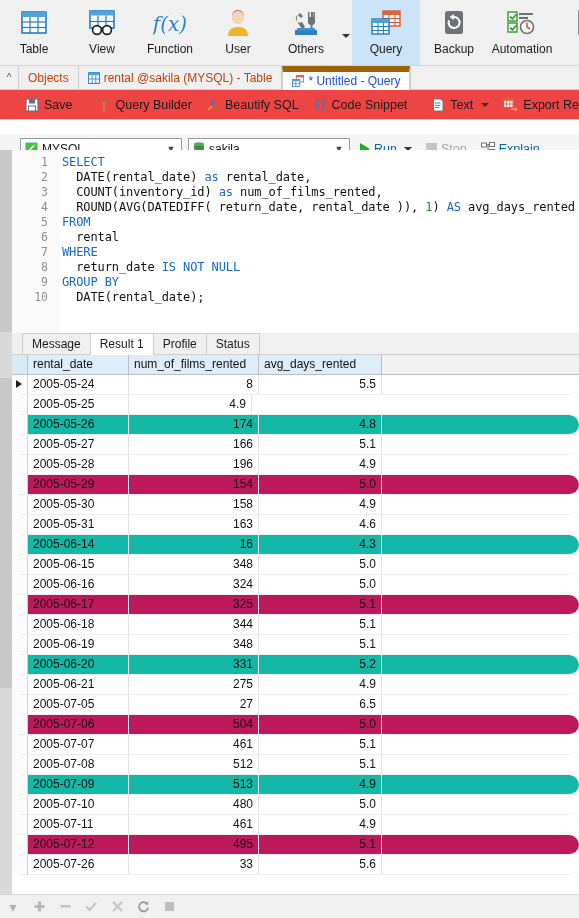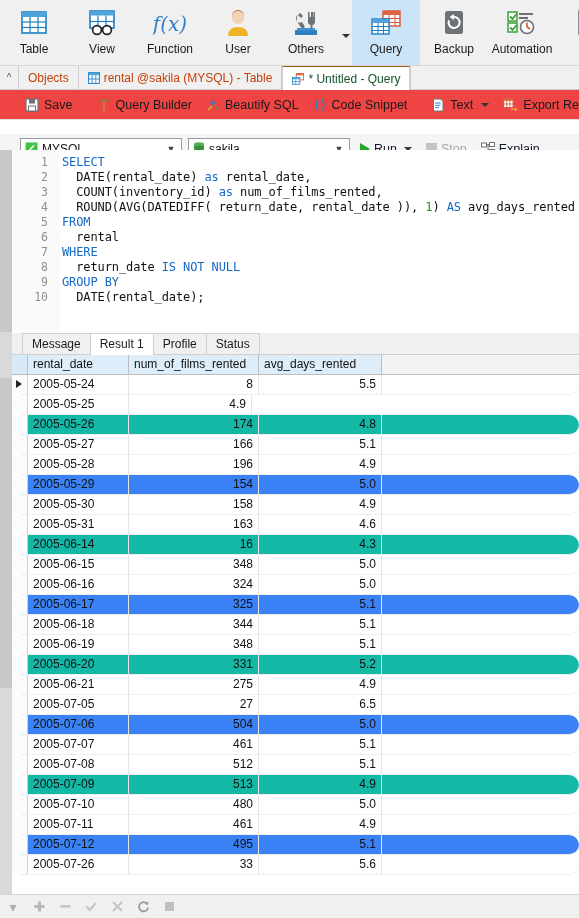--- a/index.html
+++ b/index.html
@@ -50,22 +50,22 @@
     width: 18px; display: flex; align-items: center; justify-content: center;
     font-size: 10px; color: #555;
   }
   .dtab {
     display: flex; align-items: center; gap: 4px;
     padding: 0 9px; font-size: 12px; color: #c2410c;
     border-right: 1px solid #cfcfcf;
     background: #f0f0f0; position: relative; white-space: nowrap;
   }
   .dtab.active {
-    background: #ffffff; color: #14532d;
-    border-top: 1px solid #a16207;
+    background: #ffffff; color: #1d4ed8;
+    border-top: 6px solid #a16207;
     border-left: 1px solid #cfcfcf;
     margin-bottom: -1px;
   }
   .dtab.first { border-left: 1px solid #cfcfcf; }
   .tab-fill { flex: 1; background: #f0f0f0; border-left: 1px solid #cfcfcf; }
 
   
   .qbar {
     position: absolute; top: 90px; left: 0; width: 579px; height: 30px;
     background: #ef4444; border-bottom: 1px solid #e0e0e0;
@@ -88,21 +88,21 @@
     height: 21px; background: #fff; border: 1px solid #9a9a9a;
     display: flex; align-items: center; padding: 0 2px 0 4px;
     font-size: 12px; color: #111;
   }
   .combo .cl { flex: 1; white-space: nowrap; overflow: hidden; }
   .combo .cv { width: 16px; text-align: center; color: #444; font-size: 9px; }
   #combo-conn { width: 162px; }
   #combo-db { width: 162px; }
   .runbtn, .stopbtn, .explbtn {
     display: flex; align-items: center; gap: 4px;
-    font-size: 12.5px; color: #0f172a; padding: 0 4px; height: 22px;
+    font-size: 12.5px; color: #0369a1; padding: 0 4px; height: 22px;
     white-space: nowrap;
   }
   .stopbtn { color: #a8a8a8; }
   .tri-run {
     width: 0; height: 0; border-top: 6px solid transparent;
     border-bottom: 6px solid transparent; border-left: 10px solid #22a822;
   }
   .sq-stop { width: 11px; height: 11px; background: #c4c4c4; }
 
   
@@ -183,21 +183,21 @@
   }
   .g-cell {
     font-size: 12px; color: #111; padding: 2px 5px;
     border-right: 1px solid #e4e4e4;
     white-space: nowrap; overflow: hidden; flex: 0 0 auto;
   }
   .g-cell.rt { text-align: right; }
   .g-fill { flex: 1; }
   .tint0 { background: #ffffff; }
   .tint1 { background: #14b8a6; }
-  .tint2 { background: #3b82f6; }
+  .tint2 { background: #be185d; }
 
   
   .botbar {
     position: absolute; left: 0; bottom: 0; width: 579px; height: 24px;
     background: #f0f0f0; border-top: 1px solid #d5d5d5;
     display: flex; align-items: center; padding-left: 6px; gap: 12px;
   }
   .bot-ico {
     width: 14px; height: 14px; display: flex; align-items: center;
     justify-content: center; color: #b0b0b0; font-size: 14px;

